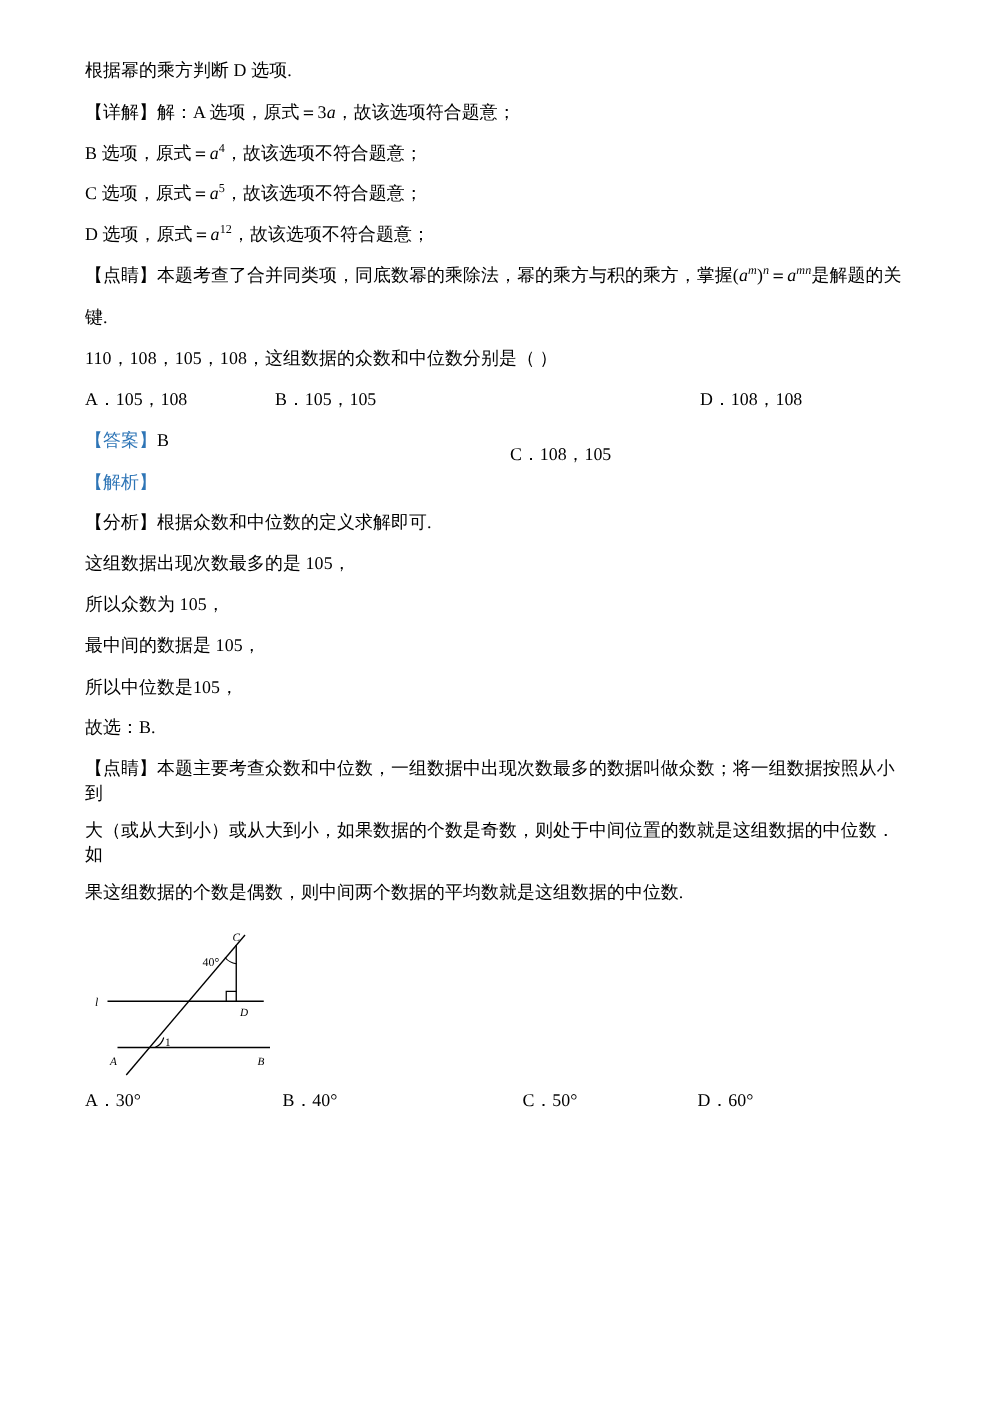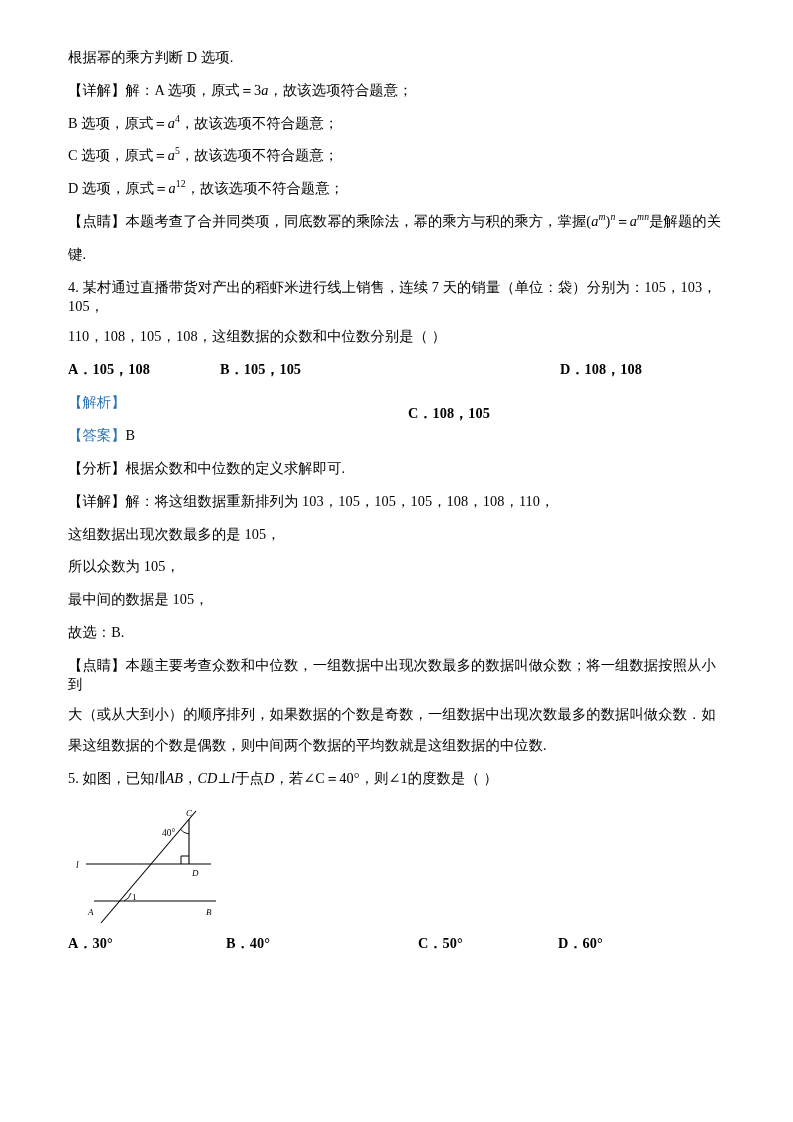--- a/index.html
+++ b/index.html
@@ -52,21 +52,20 @@
   }
   .opts {
     position: relative;
     height: 20px;
     margin: 0 0 13.5px 0;
     font-size: 14.3px;
   }
   .opts span {
     position: absolute;
     top: 0;
-    font-weight: bold;
   }
   .o1 { left: 0px; }
   .o2 { left: 152px; }
   .o3 { left: 340px; margin-top: 44px; }
   .o4 { left: 492px; }
   .o1b { left: 0px; }
   .o2b { left: 158px; }
   .o3b { left: 350px; }
   .o4b { left: 490px; }
   .figure {
@@ -94,47 +93,45 @@
 
     <p class="line"><span>C 选项，原式＝</span><span class="ital">a</span><sup>5</sup><span>，故该选项不符合题意；</span></p>
 
     <p class="line"><span>D 选项，原式＝</span><span class="ital">a</span><sup>12</sup><span>，故该选项不符合题意；</span></p>
 
 
     <p class="line"><span>【点睛】本题考查了合并同类项，同底数幂的乘除法，幂的乘方与积的乘方，掌握</span><span class="nowrap"><span>(</span><span class="ital">a</span><sup class="ital">m</sup><span>)</span><sup class="ital">n</sup><span>＝</span><span class="ital">a</span><sup class="ital">mn</sup></span><span>是解题的关</span></p>
 
     <p class="line">键.</p>
 
-    <p class="line tight">4. 某村通过直播带货对产出的稻虾米进行线上销售，连续 7 天的销量（单位：袋）分别为：105，103，105，</p>
     <p class="line">110，108，105，108，这组数据的众数和中位数分别是（        ）</p>
 
     <div class="opts">
       <span class="o1">A．105，108</span>
       <span class="o2">B．105，105</span>
       <span class="o3">C．108，105</span>
       <span class="o4">D．108，108</span>
     </div>
 
+    <p class="line"><span class="blue">【答案】</span><span>B</span></p>
+
     <p class="line blue">【解析】</p>
-
-    <p class="line"><span class="blue">【答案】</span><span>B</span></p>
 
     <p class="line">【分析】根据众数和中位数的定义求解即可.</p>
 
-    <p class="line">【详解】解：将这组数据重新排列为 103，105，105，105，108，108，110，</p>
     <p class="line">这组数据出现次数最多的是 105，</p>
     <p class="line">所以众数为 105，</p>
     <p class="line">最中间的数据是 105，</p>
+    <p class="line">所以中位数是105，</p>
     <p class="line">故选：B.</p>
 
     <p class="line tight">【点睛】本题主要考查众数和中位数，一组数据中出现次数最多的数据叫做众数；将一组数据按照从小到</p>
-    <p class="line tight">大（或从大到小）的顺序排列，如果数据的个数是奇数，一组数据中出现次数最多的数据叫做众数．如</p>
+    <p class="line tight">大（或从大到小）或从大到小，如果数据的个数是奇数，则处于中间位置的数就是这组数据的中位数．如</p>
     <p class="line">果这组数据的个数是偶数，则中间两个数据的平均数就是这组数据的中位数.</p>
 
-    <p class="line"><span>5. 如图，已知</span><span class="ital">l</span><span>∥</span><span class="ital">AB</span><span>，</span><span class="ital">CD</span><span>⊥</span><span class="ital">l</span><span>于点</span><span class="ital">D</span><span>，若</span><span>∠C＝40°</span><span>，则</span><span>∠1</span><span>的度数是（        ）</span></p>
 
     <div class="figure">
       <svg width="250" height="125" viewBox="0 0 250 125">
 
         <line x1="25" y1="122" x2="120" y2="10" stroke="#000" stroke-width="1.1"></line>
 
         <line x1="10" y1="63" x2="135" y2="63" stroke="#000" stroke-width="1.1"></line>
 
         <line x1="18" y1="100" x2="140" y2="100" stroke="#000" stroke-width="1.1"></line>
 

